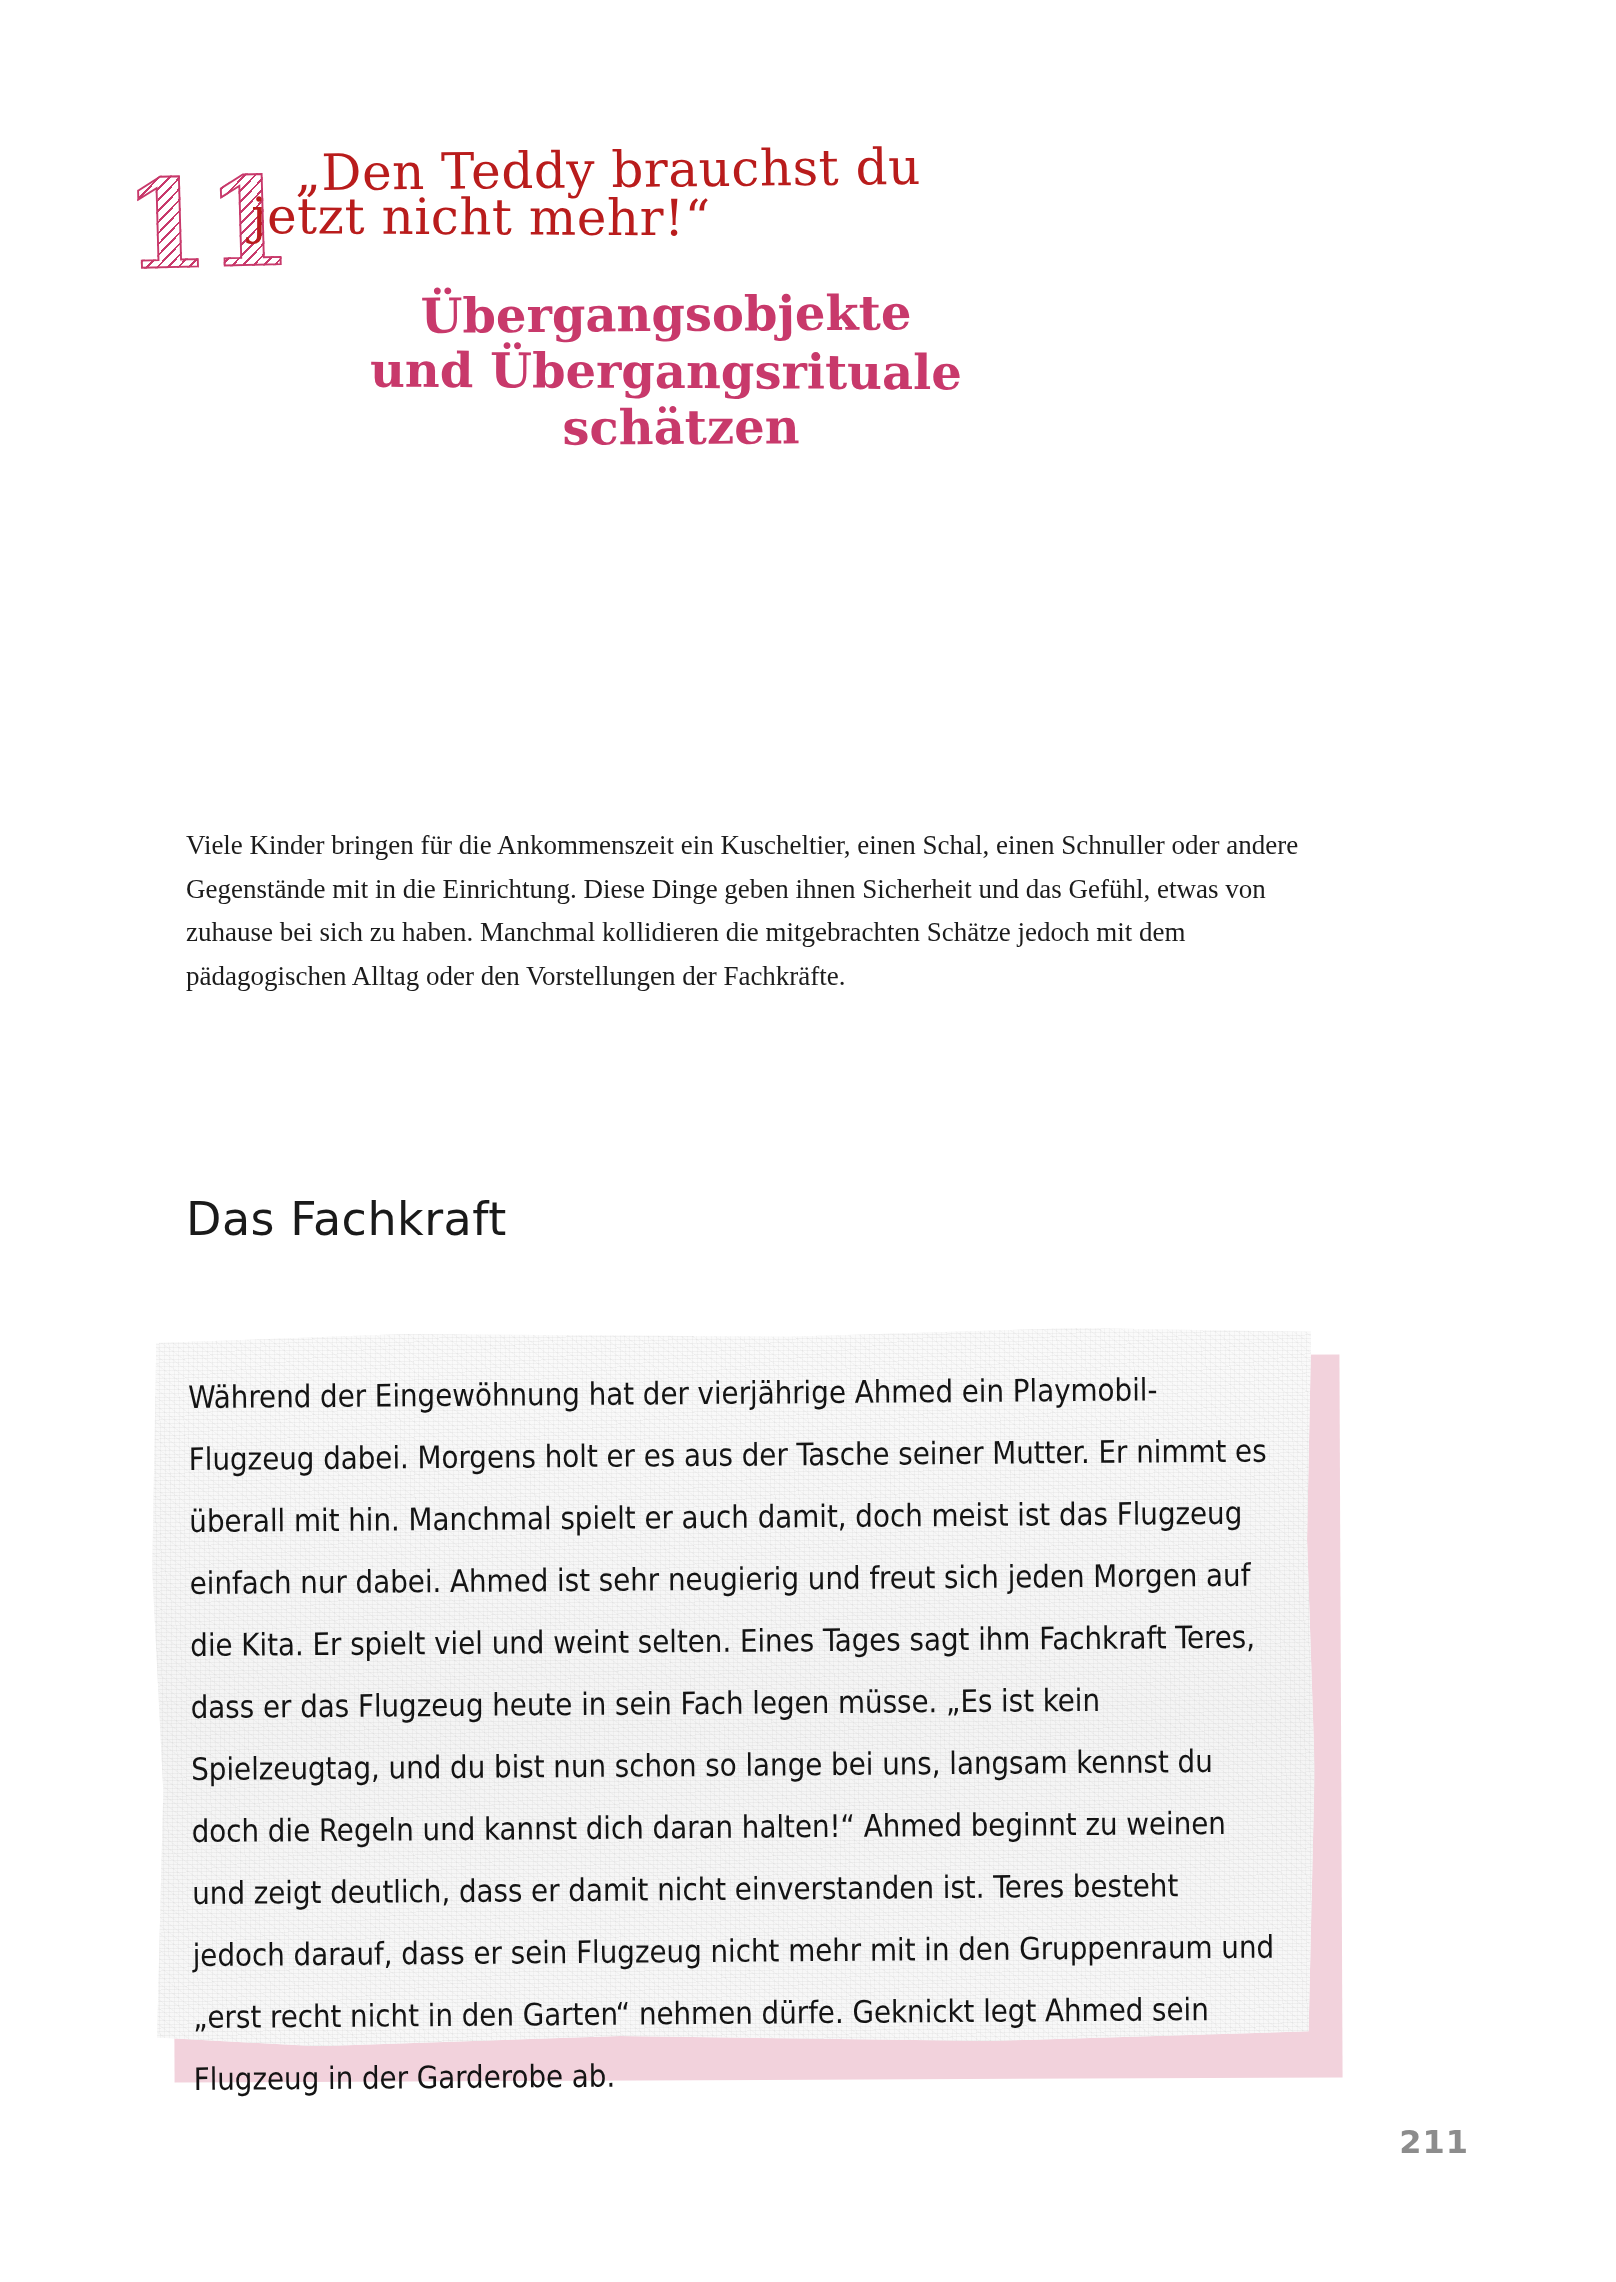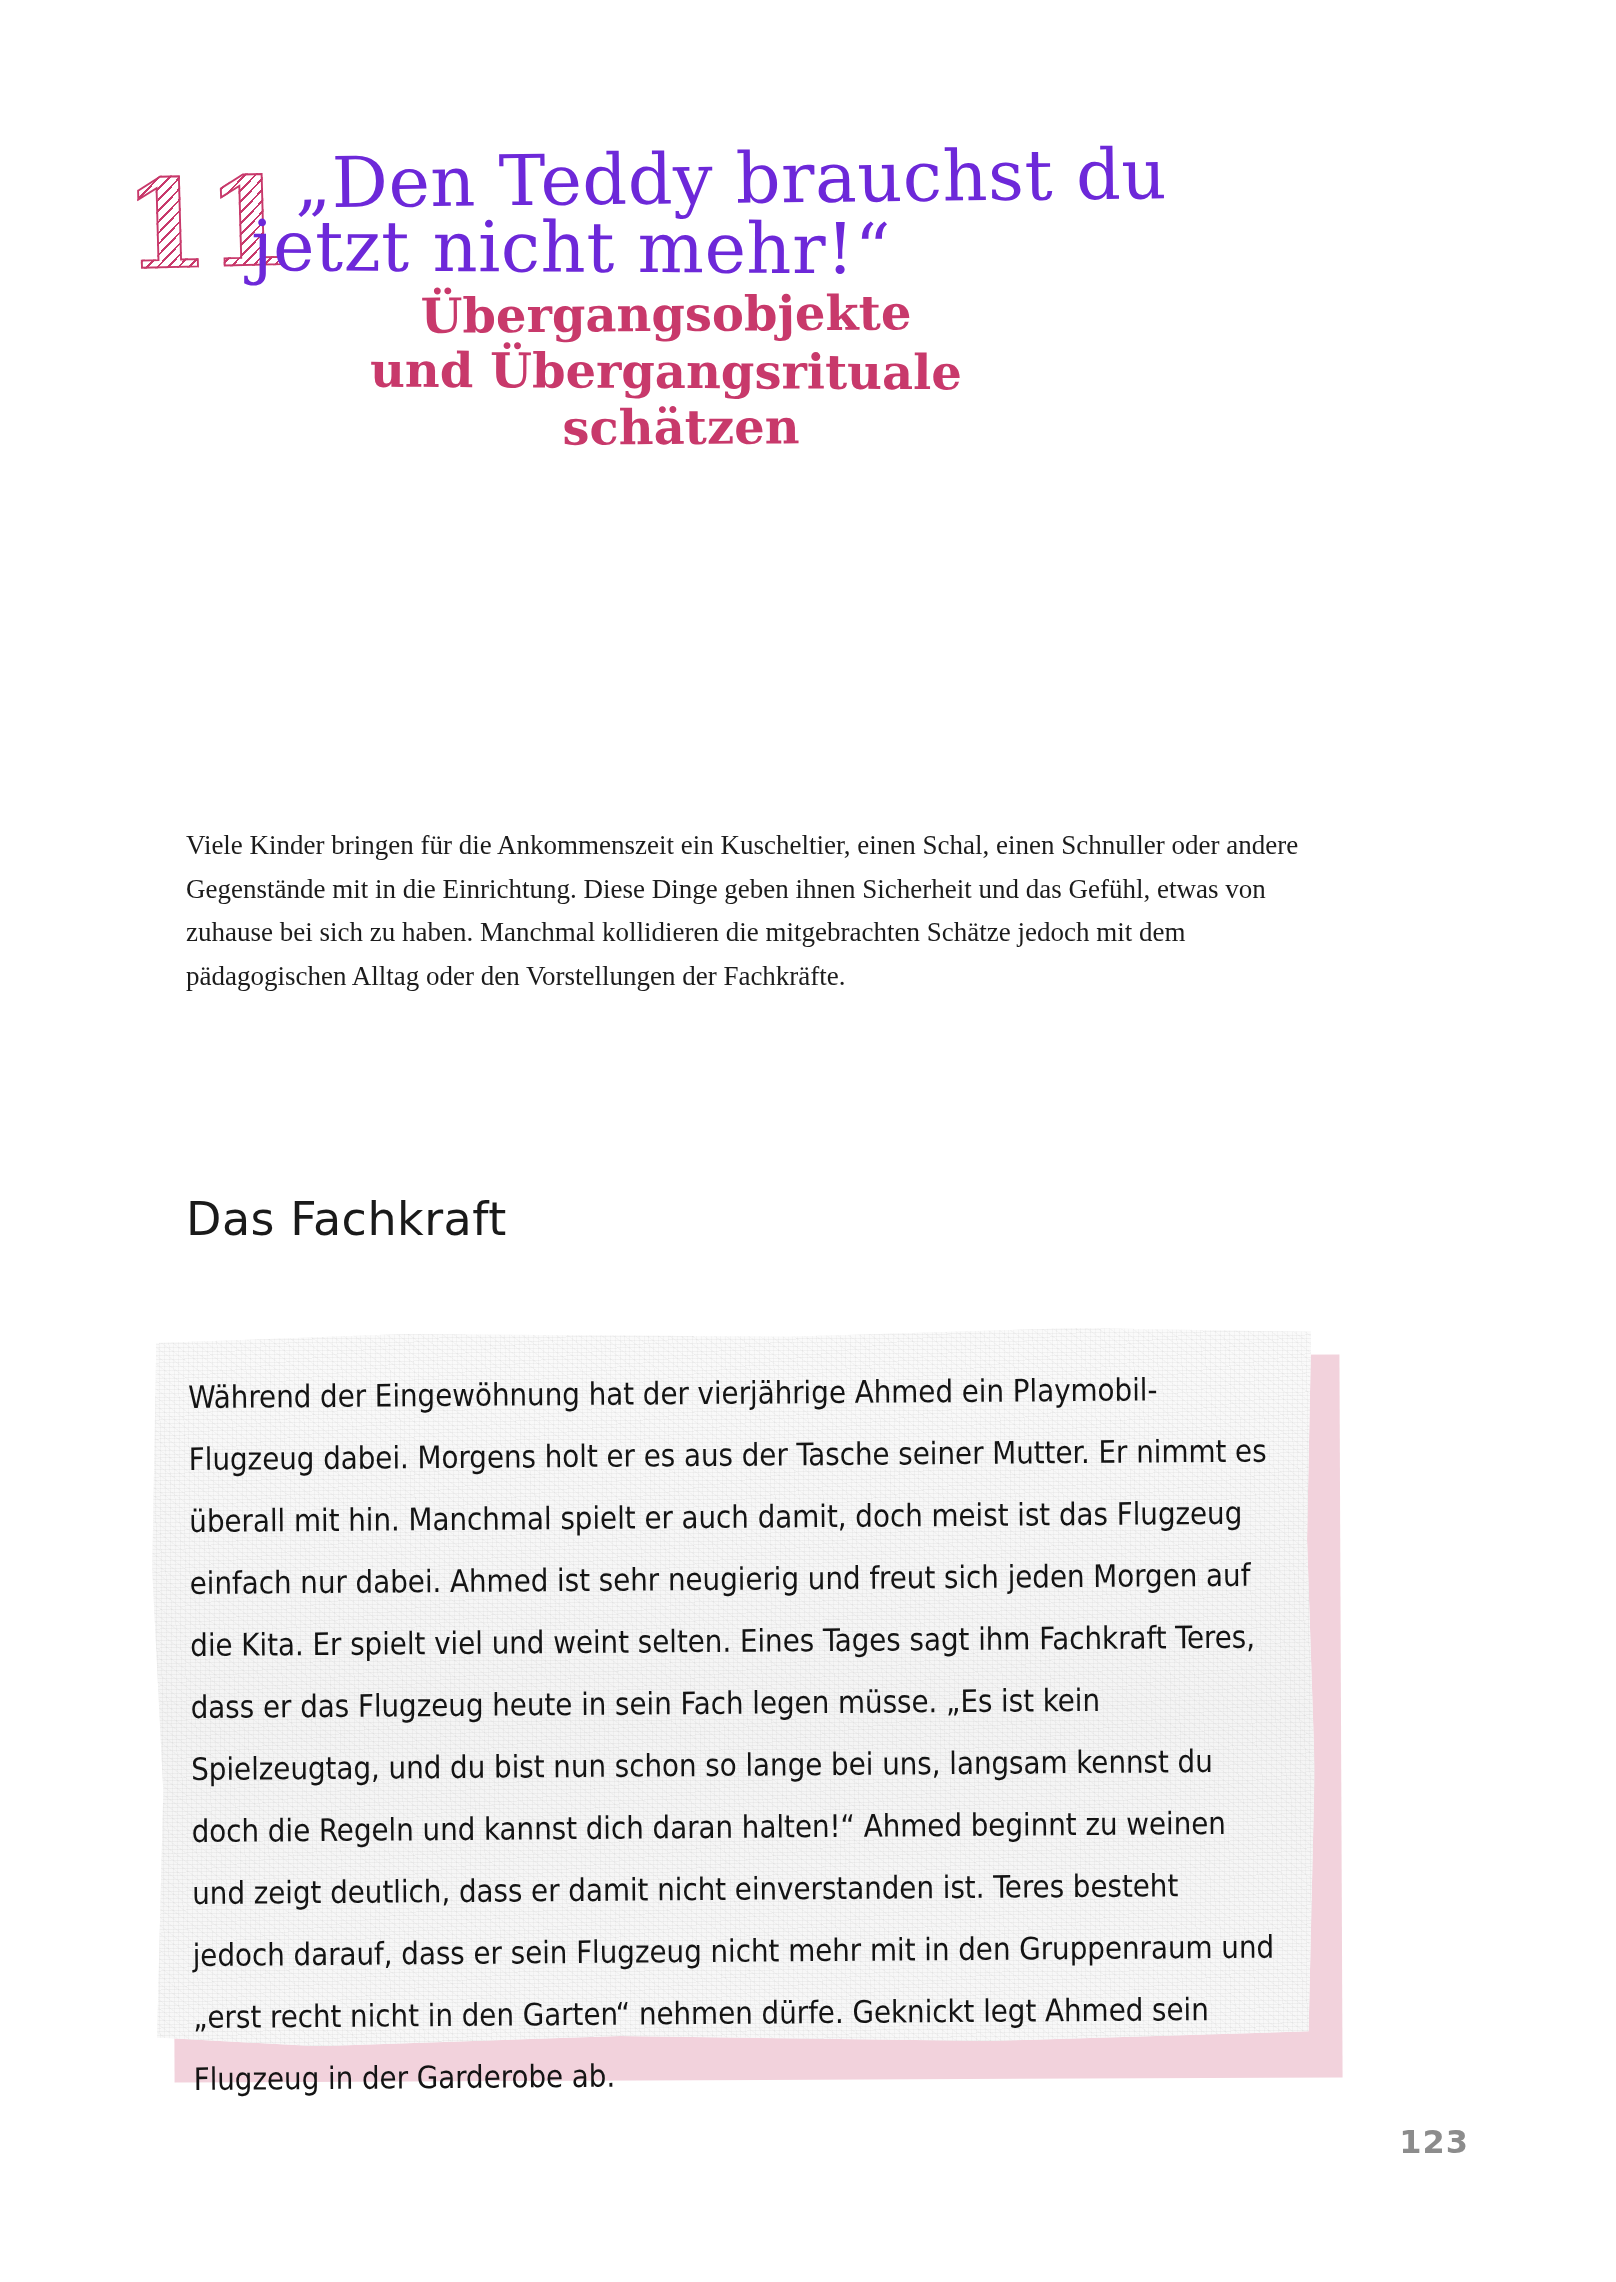--- a/index.html
+++ b/index.html
@@ -47,23 +47,23 @@
     transform: rotate(-1.5deg);
   }
 
   .kicker {
     position: absolute;
     left: 295px;
     top: 0px;
     width: 1027px;
     font-family: "DejaVu Serif", serif;
     font-weight: 400;
-    font-size: 70px;
+    font-size: 50px;
     line-height: 1.02;
-    color: #6d28d9;
+    color: #b91c1c;
     text-align: left;
     letter-spacing: 0.5px;
   }
   .kicker .k-line { display: block; }
   .kicker .k-line:nth-child(1){ transform: rotate(-0.6deg); }
   .kicker .k-line:nth-child(2){ transform: rotate(0.3deg) translateX(-44px); }
 
   .main-title {
     position: absolute;
     left: 143px;
@@ -207,16 +207,16 @@
   <p class="intro">Viele Kinder bringen für die Ankommenszeit ein Kuscheltier, einen Schal, einen Schnuller oder andere Gegenstände mit in die Einrichtung. Diese Dinge geben ihnen Sicherheit und das Gefühl, etwas von zuhause bei sich zu haben. Manchmal kollidieren die mitgebrachten Schätze jedoch mit dem pädagogischen Alltag oder den Vorstellungen der Fachkräfte.</p>
 
   <h2 class="section-heading">Das Fachkraft</h2>
 
   <div class="example-wrap">
     <div class="example-shadow"></div>
     <div class="example-card"></div>
     <div class="example-text">Während der Eingewöhnung hat der vierjährige Ahmed ein Playmobil-Flugzeug dabei. Morgens holt er es aus der Tasche seiner Mutter. Er nimmt es überall mit hin. Manchmal spielt er auch damit, doch meist ist das Flugzeug einfach nur dabei. Ahmed ist sehr neugierig und freut sich jeden Morgen auf die Kita. Er spielt viel und weint selten. Eines Tages sagt ihm Fachkraft Teres, dass er das Flugzeug heute in sein Fach legen müsse. „Es ist kein Spielzeugtag, und du bist nun schon so lange bei uns, langsam kennst du doch die Regeln und kannst dich daran halten!“ Ahmed beginnt zu weinen und zeigt deutlich, dass er damit nicht einverstanden ist. Teres besteht jedoch darauf, dass er sein Flugzeug nicht mehr mit in den Gruppenraum und „erst recht nicht in den Garten“ nehmen dürfe. Geknickt legt Ahmed sein Flugzeug in der Garderobe ab.</div>
   </div>
 
-  <div class="page-number">123</div>
+  <div class="page-number">211</div>
 
 </div>
 
 
 </body></html>

